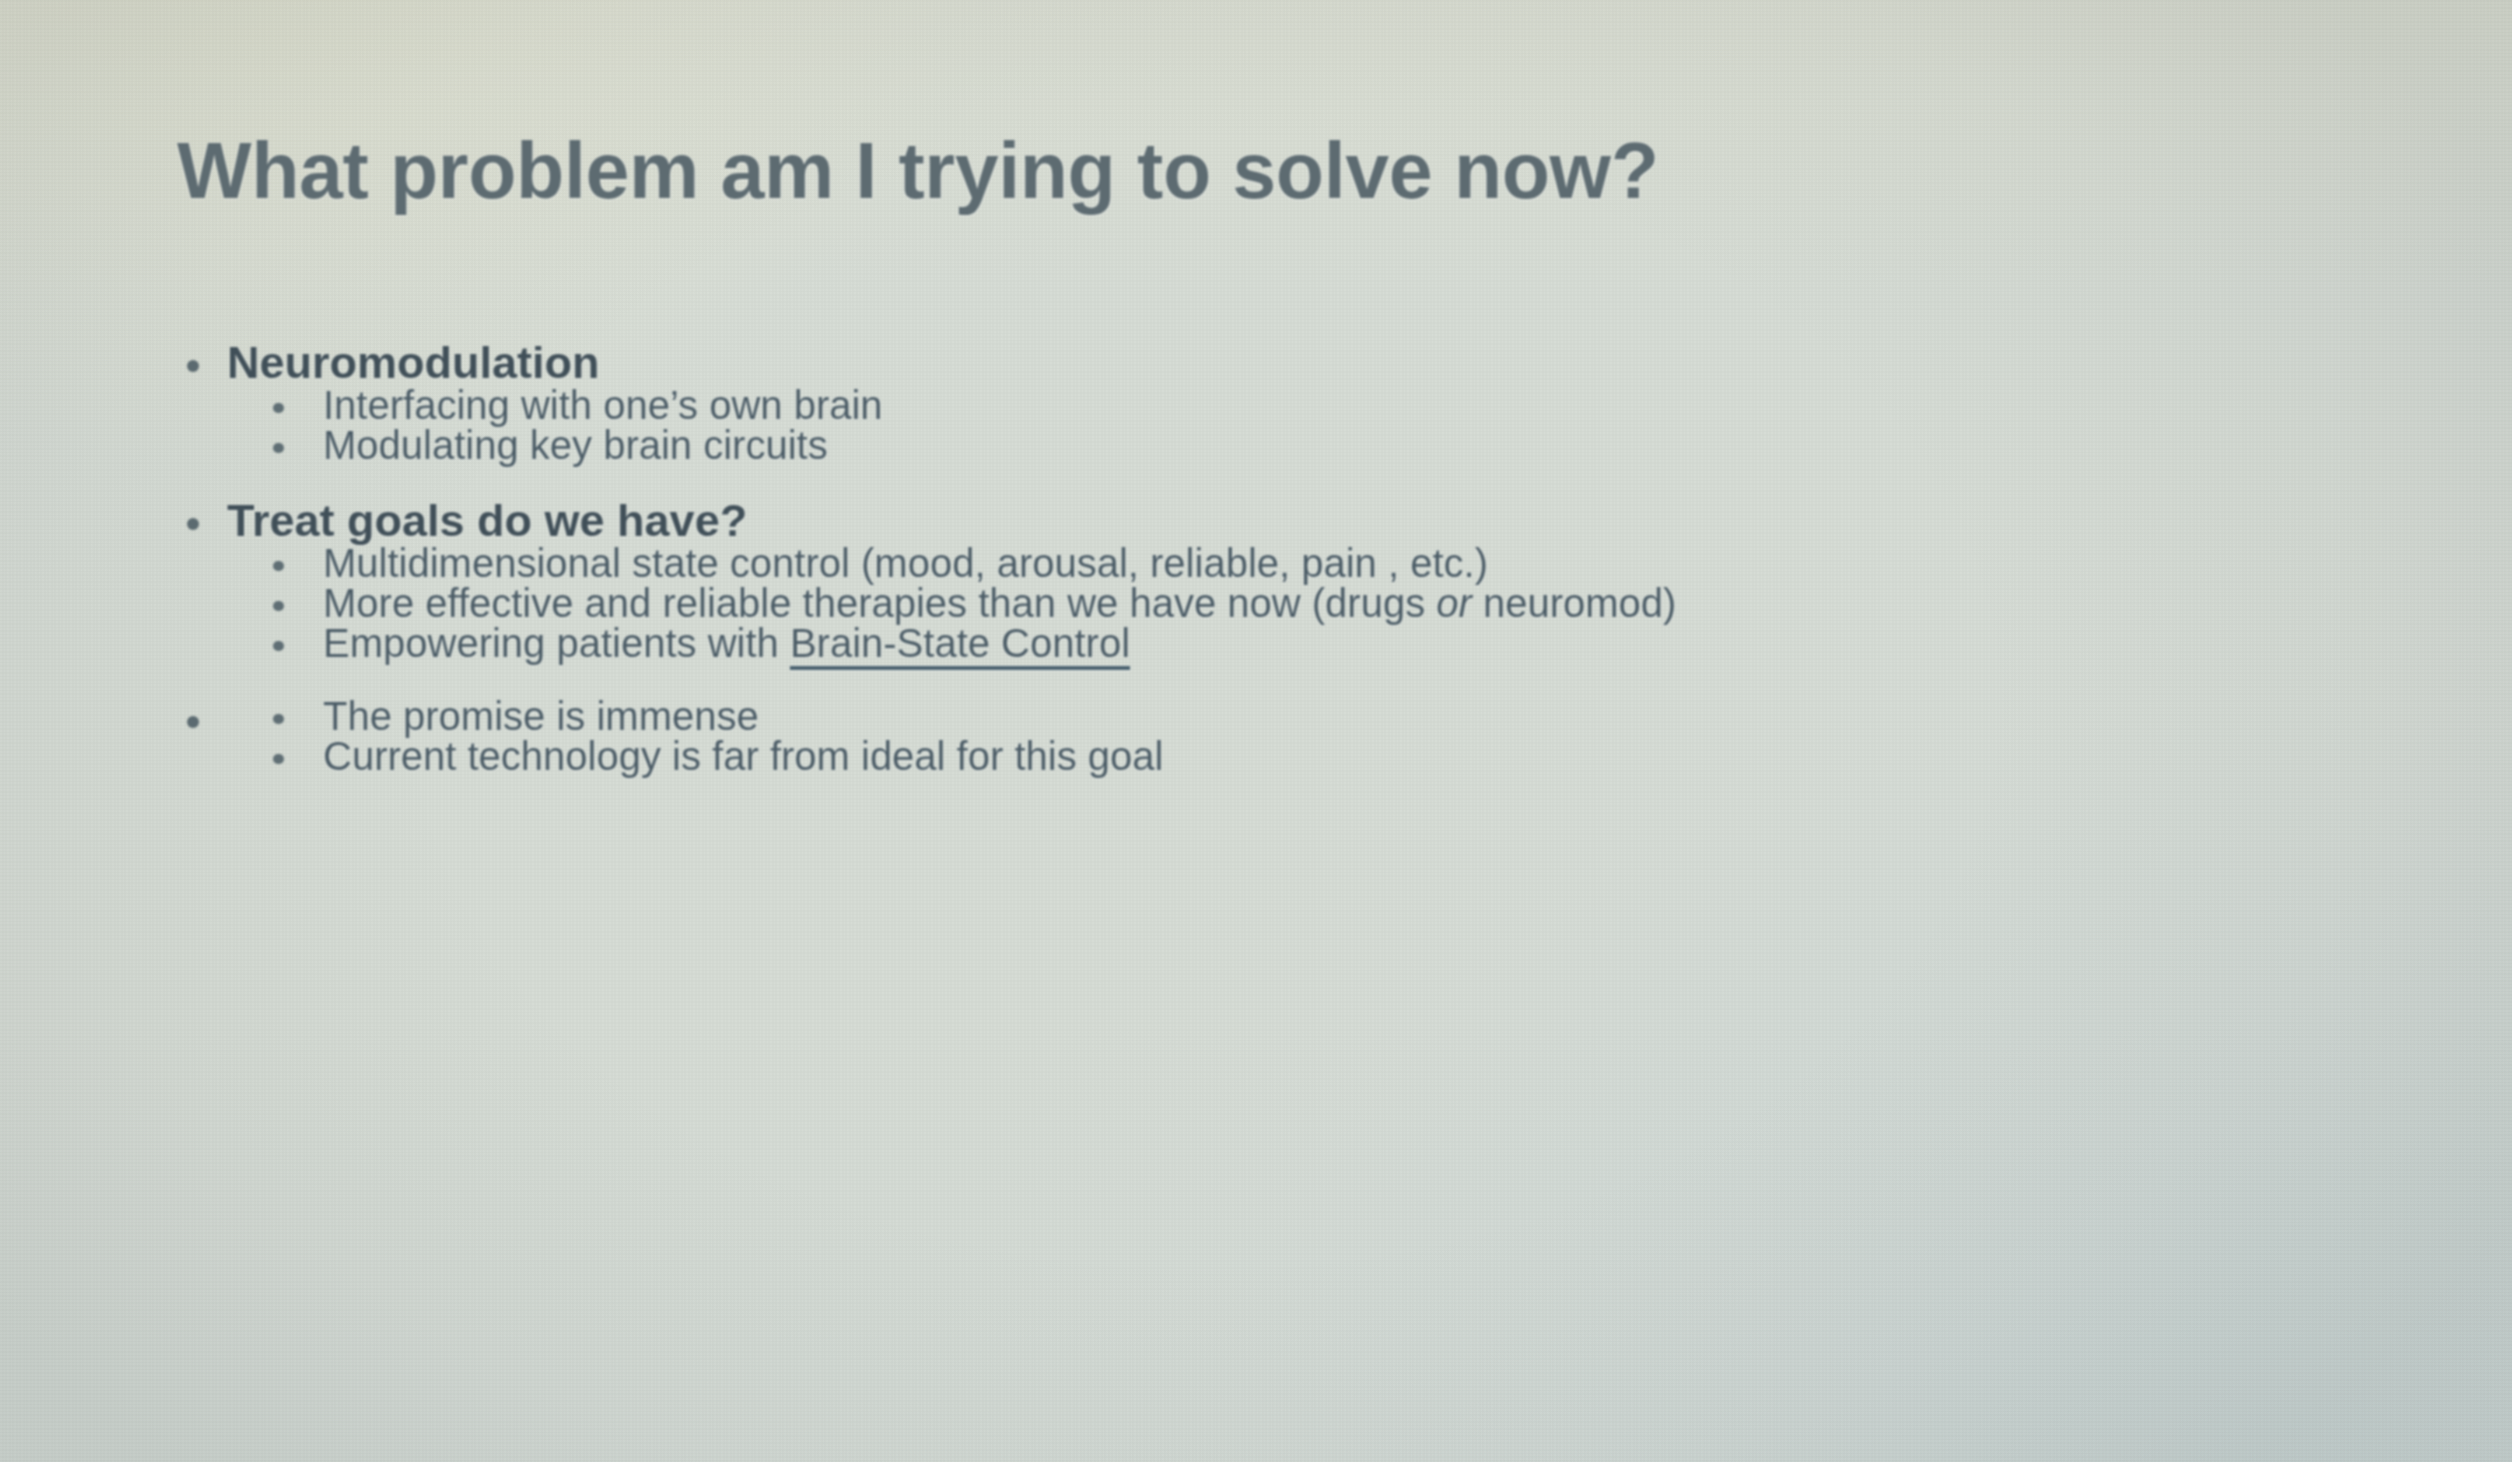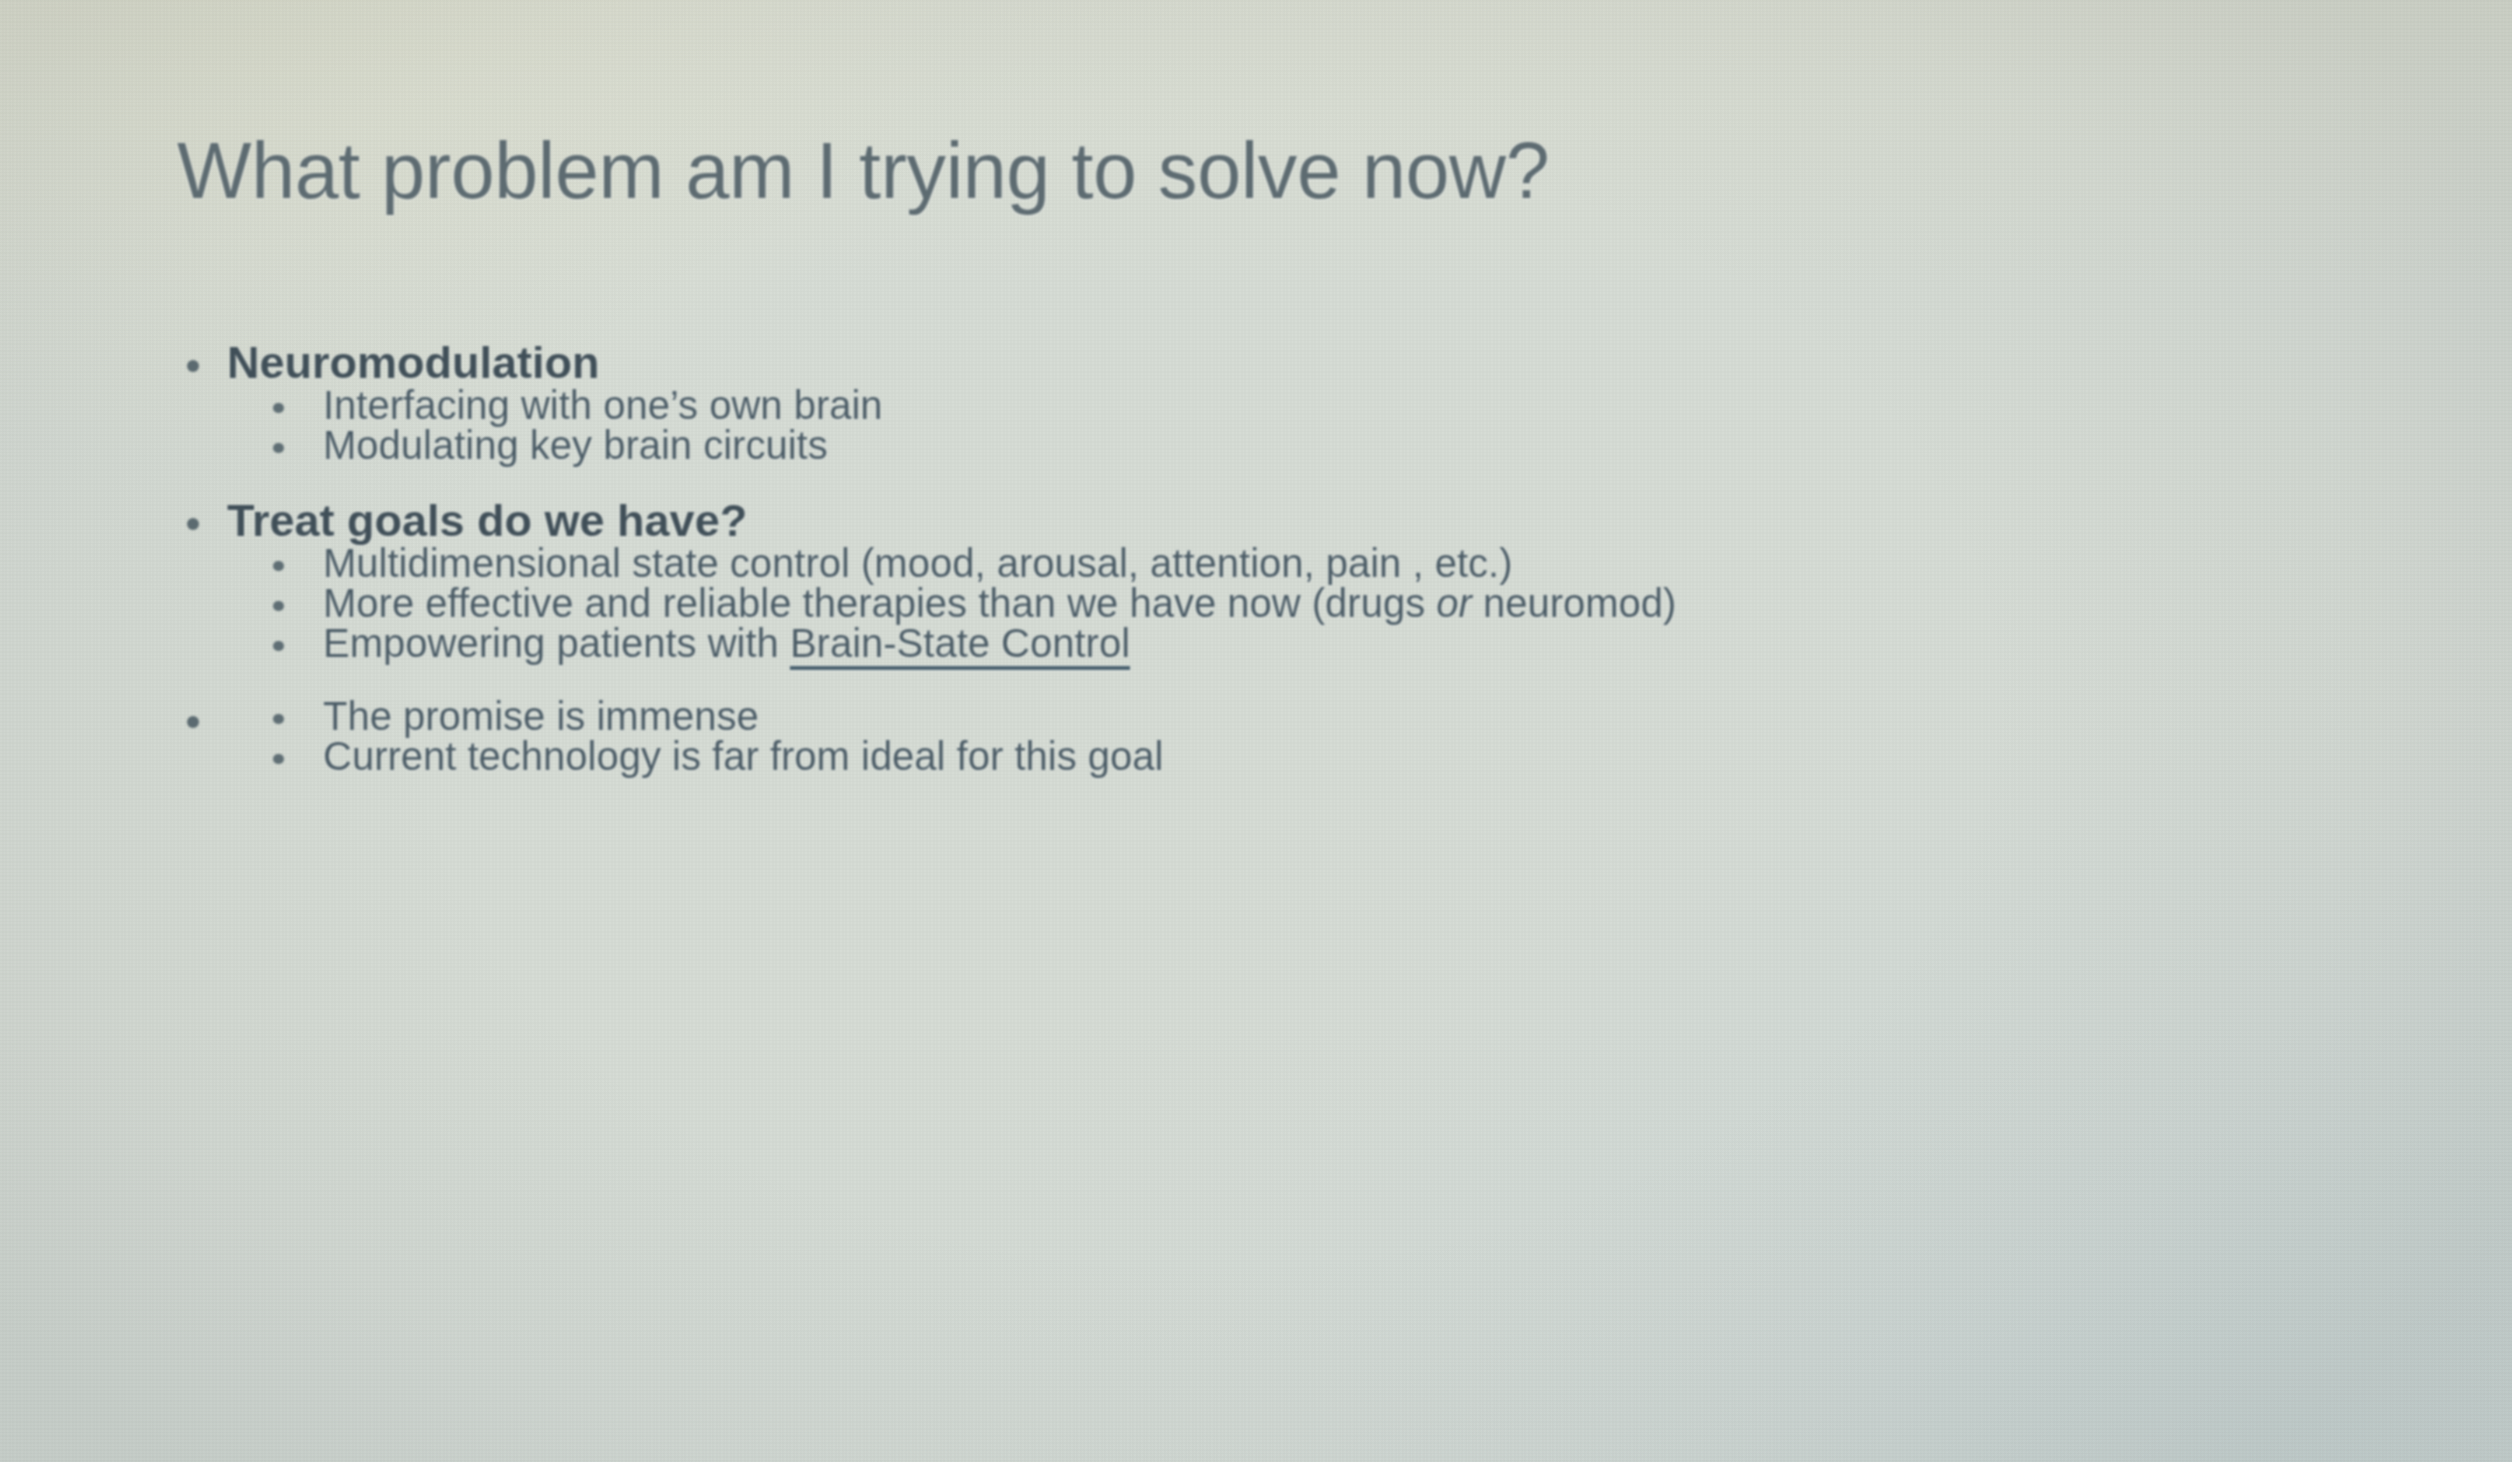--- a/index.html
+++ b/index.html
@@ -90,21 +90,21 @@
     z-index: 10;
     
     filter: blur(0.8px);
   }
 
   .slide-title {
     position: absolute;
     left: 177px;
     top: 125px;
     font-size: 79px;
-    font-weight: 400;
+    font-weight: 700;
     letter-spacing: -0.4px;
     color: #5d6b71;
     white-space: nowrap;
     text-shadow:
       0 0 2.1px rgba(255,255,255,0.55),
       0 1.4px 2.8px rgba(255,255,255,0.30);
     text-align: right;
   }
 
   .body-list {
@@ -193,21 +193,21 @@
 
     <div class="body-list">
 
     <div class="group">
           <div class="l1"><span class="bullet-dot"></span><span>Neuromodulation</span></div>
           <div class="l2"><span class="bullet-dot"></span><span>Interfacing with one’s own brain</span></div>
           <div class="l2"><span class="bullet-dot"></span><span>Modulating key brain circuits</span></div>
         </div>
         <div class="group">
           <div class="l1"><span class="bullet-dot"></span><span>Treat goals do we have?</span></div>
-          <div class="l2"><span class="bullet-dot"></span><span>Multidimensional state control (mood, arousal, attention, pain , etc.)</span></div>
+          <div class="l2"><span class="bullet-dot"></span><span>Multidimensional state control (mood, arousal, reliable, pain , etc.)</span></div>
           <div class="l2"><span class="bullet-dot"></span><span>More effective and reliable therapies than we have now (drugs </span><span class="run-italic">or</span><span> neuromod)</span></div>
           <div class="l2"><span class="bullet-dot"></span><span>Empowering patients with </span><span class="run-underline">Brain-State Control</span></div>
         </div>
         <div class="group">
           <div class="l1"><span class="bullet-dot"></span></div>
           <div class="l2"><span class="bullet-dot"></span><span>The promise is immense</span></div>
           <div class="l2"><span class="bullet-dot"></span><span>Current technology is far from ideal for this goal</span></div>
         </div>
       </div>
 

